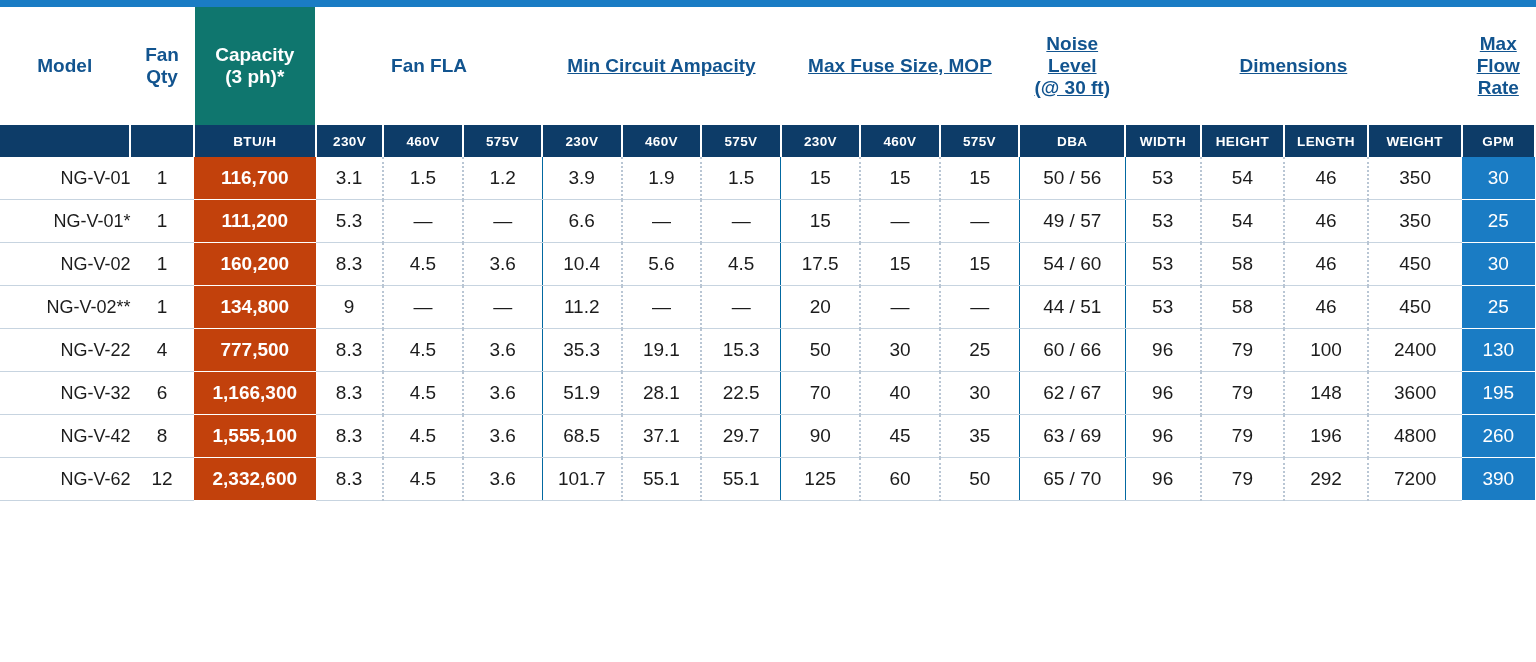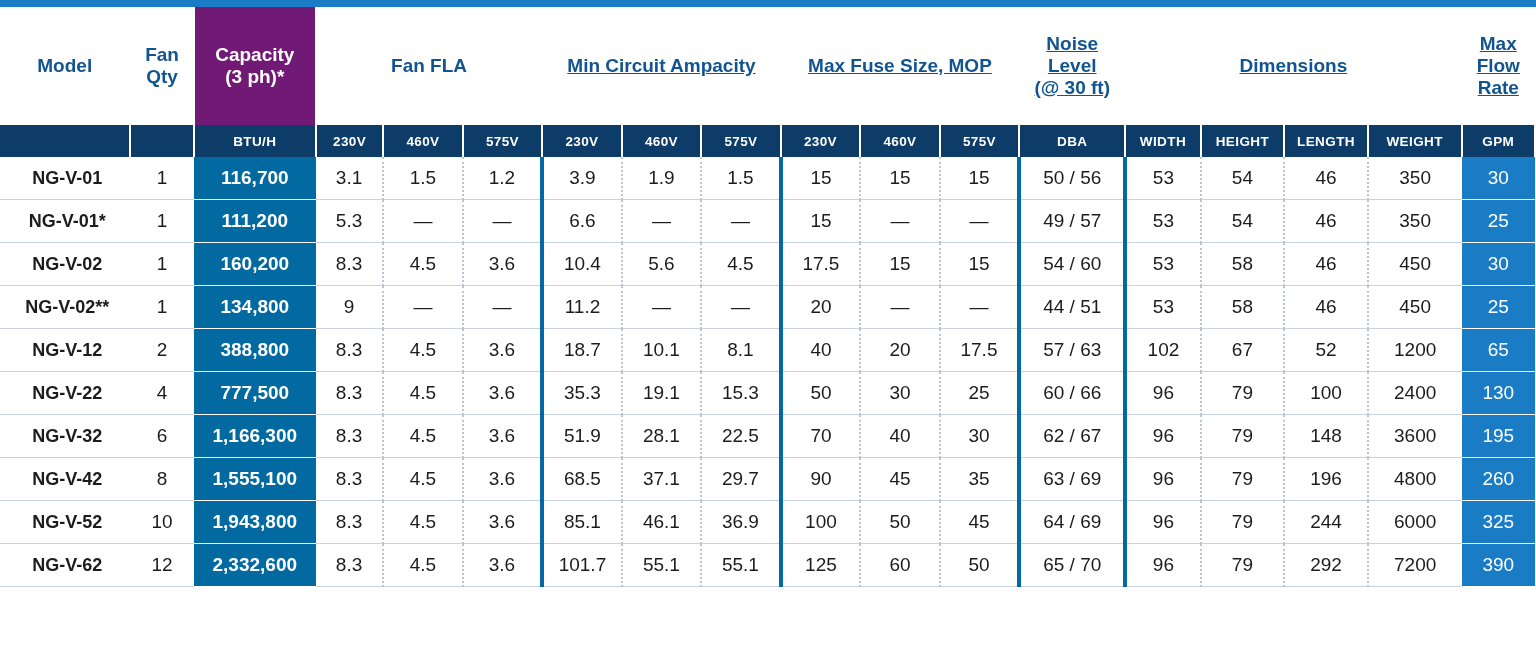--- a/index.html
+++ b/index.html
@@ -29,21 +29,21 @@
     color: #12548f;
     font-size: 19px;
     font-weight: bold;
     text-align: center;
     vertical-align: middle;
     height: 118px;
     line-height: 1.15;
     border-right: 2px solid #ffffff;
   }
   .hdr-top th.blue-cap {
-    background: #701a75;
+    background: #0f766e;
     color: #ffffff;
   }
   .hdr-top th .sub {
     display: block;
   }
 
   
   .hdr-sub th {
     background: #0d3c68;
     color: #ffffff;
@@ -66,43 +66,42 @@
   .spec-table tbody td {
     font-size: 19px;
     color: #1c1c1c;
     text-align: center;
     vertical-align: middle;
     height: 42px;
     background: #ffffff;
     border-bottom: 1px solid #c7d4e0;
   }
   .spec-table tbody td.model {
-    text-align: center;
+    text-align: right;
     padding-left: 4px;
     font-size: 18px;
-    font-weight: bold;
   }
   .spec-table tbody td.cap {
-    background: #0369a1;
+    background: #c2410c;
     color: #ffffff;
     font-weight: bold;
     border-bottom: 1px solid #ffffff;
   }
   .spec-table tbody td.gpm {
     background: #1a7cc4;
     color: #ffffff;
     border-bottom: 1px solid #ffffff;
   }
   
   td.dotted-l, th.dotted-l {
     border-left: 2px dotted #b9c6d4;
   }
   
   td.grp-l {
-    border-left: 4px solid #0369a1;
+    border-left: 1px solid #0369a1;
   }
   th.grp-l {
     border-left: 2px solid #ffffff;
     text-decoration: underline;
   }
 
   
   .top-rule {
     height: 7px;
     background: #1a7cc4;
@@ -264,40 +263,20 @@
         <td class="dotted-l">—</td>
         <td class="dotted-l">—</td>
         <td class="grp-l">44 / 51</td>
         <td class="grp-l">53</td>
         <td class="dotted-l">58</td>
         <td class="dotted-l">46</td>
         <td class="dotted-l">450</td>
         <td class="gpm">25</td>
       </tr>
       <tr>
-        <td class="model">NG-V-12</td>
-        <td>2</td>
-        <td class="cap">388,800</td>
-        <td>8.3</td>
-        <td class="dotted-l">4.5</td>
-        <td class="dotted-l">3.6</td>
-        <td class="grp-l">18.7</td>
-        <td class="dotted-l">10.1</td>
-        <td class="dotted-l">8.1</td>
-        <td class="grp-l">40</td>
-        <td class="dotted-l">20</td>
-        <td class="dotted-l">17.5</td>
-        <td class="grp-l">57 / 63</td>
-        <td class="grp-l">102</td>
-        <td class="dotted-l">67</td>
-        <td class="dotted-l">52</td>
-        <td class="dotted-l">1200</td>
-        <td class="gpm">65</td>
-      </tr>
-      <tr>
         <td class="model">NG-V-22</td>
         <td>4</td>
         <td class="cap">777,500</td>
         <td>8.3</td>
         <td class="dotted-l">4.5</td>
         <td class="dotted-l">3.6</td>
         <td class="grp-l">35.3</td>
         <td class="dotted-l">19.1</td>
         <td class="dotted-l">15.3</td>
         <td class="grp-l">50</td>
@@ -343,40 +322,20 @@
         <td class="grp-l">90</td>
         <td class="dotted-l">45</td>
         <td class="dotted-l">35</td>
         <td class="grp-l">63 / 69</td>
         <td class="grp-l">96</td>
         <td class="dotted-l">79</td>
         <td class="dotted-l">196</td>
         <td class="dotted-l">4800</td>
         <td class="gpm">260</td>
       </tr>
-      <tr>
-        <td class="model">NG-V-52</td>
-        <td>10</td>
-        <td class="cap">1,943,800</td>
-        <td>8.3</td>
-        <td class="dotted-l">4.5</td>
-        <td class="dotted-l">3.6</td>
-        <td class="grp-l">85.1</td>
-        <td class="dotted-l">46.1</td>
-        <td class="dotted-l">36.9</td>
-        <td class="grp-l">100</td>
-        <td class="dotted-l">50</td>
-        <td class="dotted-l">45</td>
-        <td class="grp-l">64 / 69</td>
-        <td class="grp-l">96</td>
-        <td class="dotted-l">79</td>
-        <td class="dotted-l">244</td>
-        <td class="dotted-l">6000</td>
-        <td class="gpm">325</td>
-      </tr>
       <tr class="last-row">
         <td class="model">NG-V-62</td>
         <td>12</td>
         <td class="cap">2,332,600</td>
         <td>8.3</td>
         <td class="dotted-l">4.5</td>
         <td class="dotted-l">3.6</td>
         <td class="grp-l">101.7</td>
         <td class="dotted-l">55.1</td>
         <td class="dotted-l">55.1</td>

